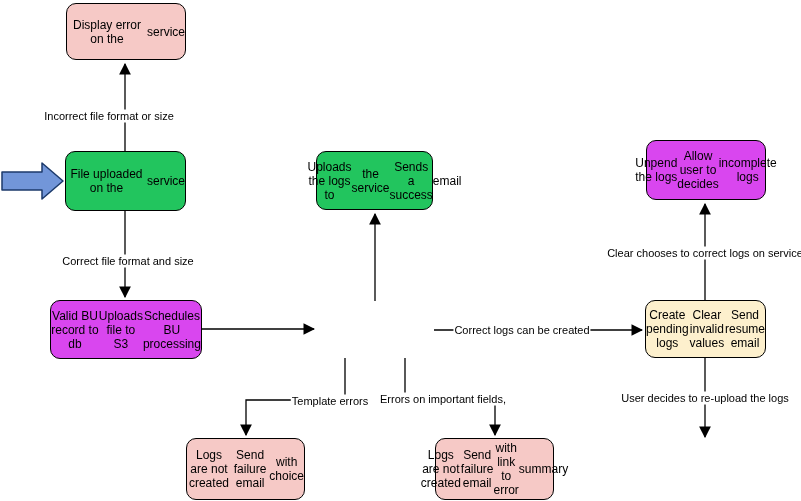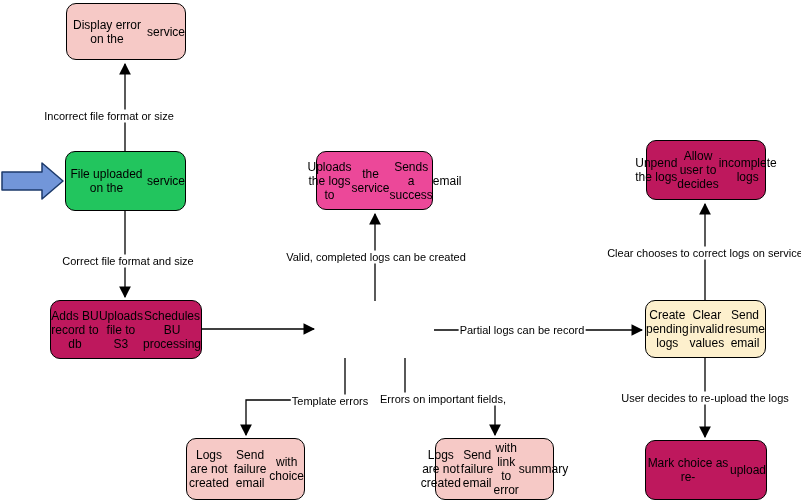--- a/index.html
+++ b/index.html
@@ -18,23 +18,23 @@
     border:1px solid #000;
     border-radius:10px;
     display:flex;flex-direction:row;
     align-items:center;justify-content:center;
     text-align:center;
     font-size:12px;line-height:14px;
     background:#fff;
   }
   .fill-pink{background:#f6c9c6;}
   .fill-blue{background:#22c55e;}
-  .fill-green{background:#ec4899;padding-left:20px;}
+  .fill-green{background:#22c55e;padding-left:20px;}
   .fill-yellow{background:#fdf0cd;}
-  .fill-white{background:#be185d;}
+  .fill-white{background:#d946ef;}
 
   .n-display-error {left:66px; top:3px;  width:120px;height:57px;}
   .n-file-uploaded {left:65px; top:151px;width:121px;height:60px;}
   .n-adds-bu       {left:50px; top:300px;width:152px;height:59px;}
   .n-bu-service    {left:317px;top:301px;width:117px;height:57px;}
   .n-uploads-logs  {left:316px;top:151px;width:117px;height:59px;}
   .n-unpend        {left:646px;top:140px;width:120px;height:60px;}
   .n-create-pending{left:645px;top:300px;width:121px;height:58px;}
   .n-mark-choice   {left:645px;top:440px;width:122px;height:60px;}
   .n-fail-template {left:186px;top:438px;width:119px;height:62px;}
@@ -87,21 +87,21 @@
     <div>Display error on the</div>
     <div>service</div>
   </div>
 
   <div class="node fill-blue n-file-uploaded">
     <div>File uploaded on the</div>
     <div>service</div>
   </div>
 
   <div class="node fill-white n-adds-bu">
-    <div>Adds BU record to db</div>
+    <div>Valid BU record to db</div>
     <div>Uploads file to S3</div>
     <div>Schedules BU processing</div>
   </div>
 
 
   <div class="node fill-green n-uploads-logs">
     <div>Uploads the logs to</div>
     <div>the service</div>
     <div>Sends a success</div>
     <div>email</div>
@@ -112,42 +112,37 @@
     <div>Allow user to decides</div>
     <div>incomplete logs</div>
   </div>
 
   <div class="node fill-yellow n-create-pending">
     <div>Create pending logs</div>
     <div>Clear invalid values</div>
     <div>Send resume email</div>
   </div>
 
-  <div class="node fill-white n-mark-choice">
-    <div>Mark choice as re-</div>
-    <div>upload</div>
-  </div>
 
   <div class="node fill-pink n-fail-template">
     <div>Logs are not created</div>
     <div>Send failure email</div>
     <div>with choice</div>
   </div>
 
   <div class="node fill-pink n-fail-fields">
     <div>Logs are not created</div>
     <div>Send failure email</div>
     <div>with link to error</div>
     <div>summary</div>
   </div>
 
   <div class="elabel l-incorrect">Incorrect file format or size</div>
   <div class="elabel l-correct">Correct file format and size</div>
-  <div class="elabel l-valid">Valid, completed logs can be created</div>
-  <div class="elabel l-partial">Partial logs can be record</div>
+  <div class="elabel l-partial">Correct logs can be created</div>
   <div class="elabel l-template-errors">Template errors</div>
   <div class="elabel l-field-errors">
     <div>Errors on important fields,</div>
   </div>
   <div class="elabel l-user-correct">Clear chooses to correct logs on service</div>
   <div class="elabel l-user-reupload">User decides to re-upload the logs</div>
 
 </div>
 
 </body></html>

